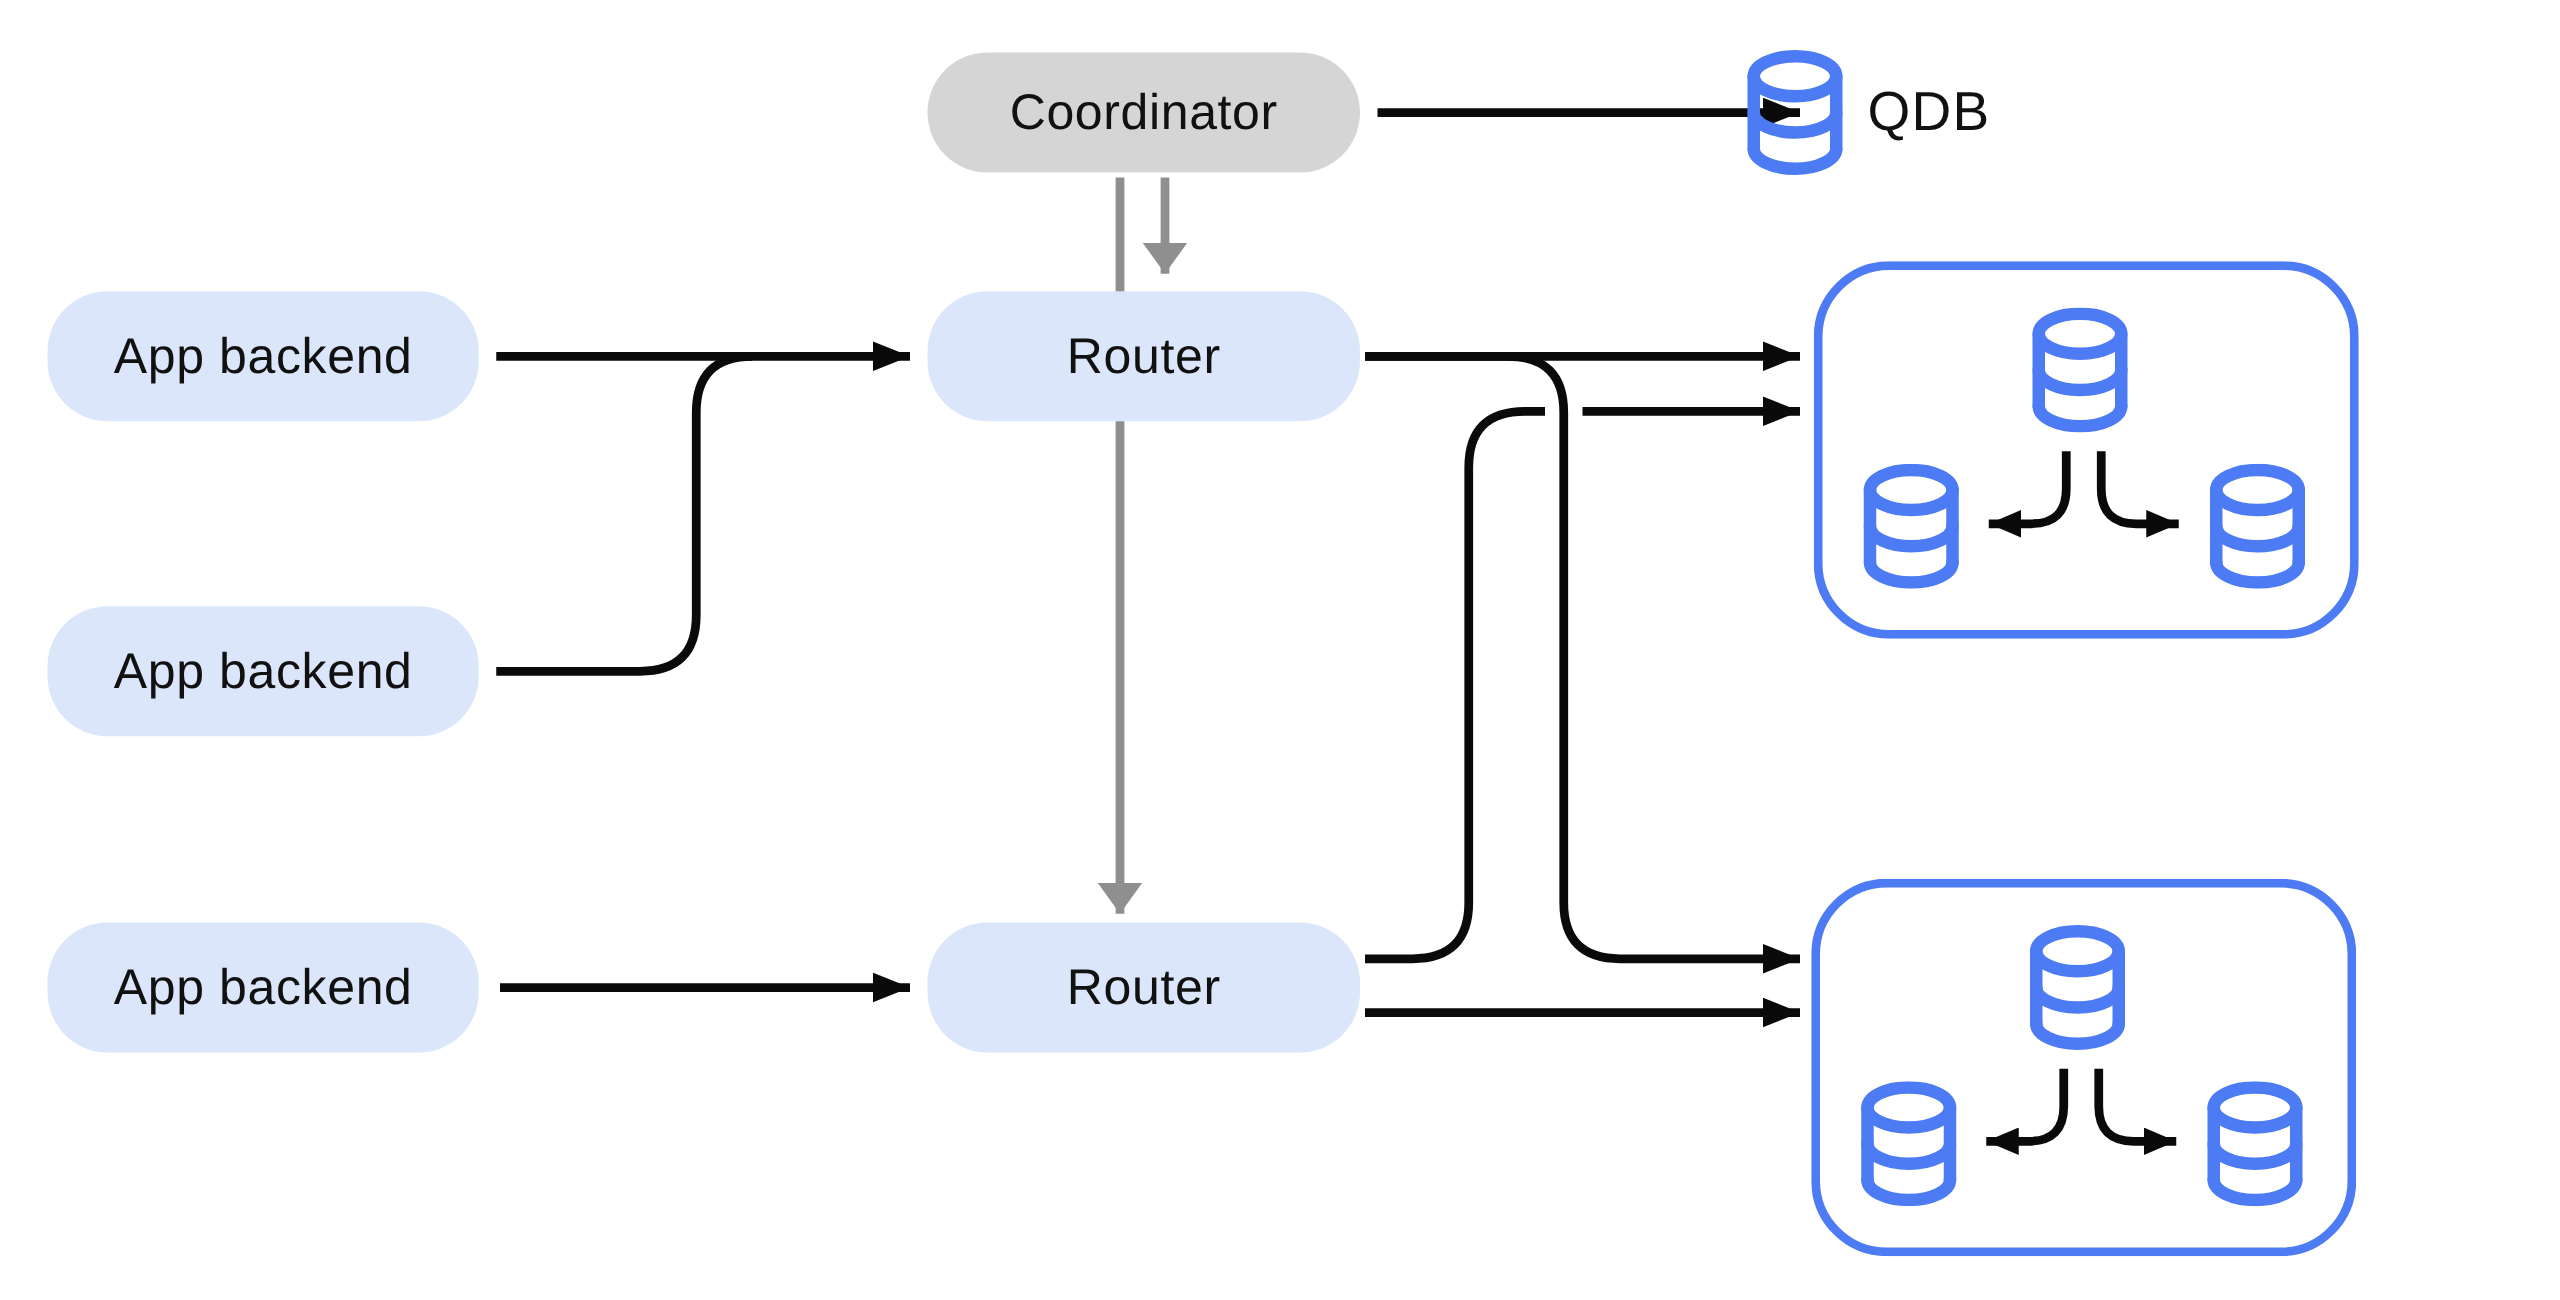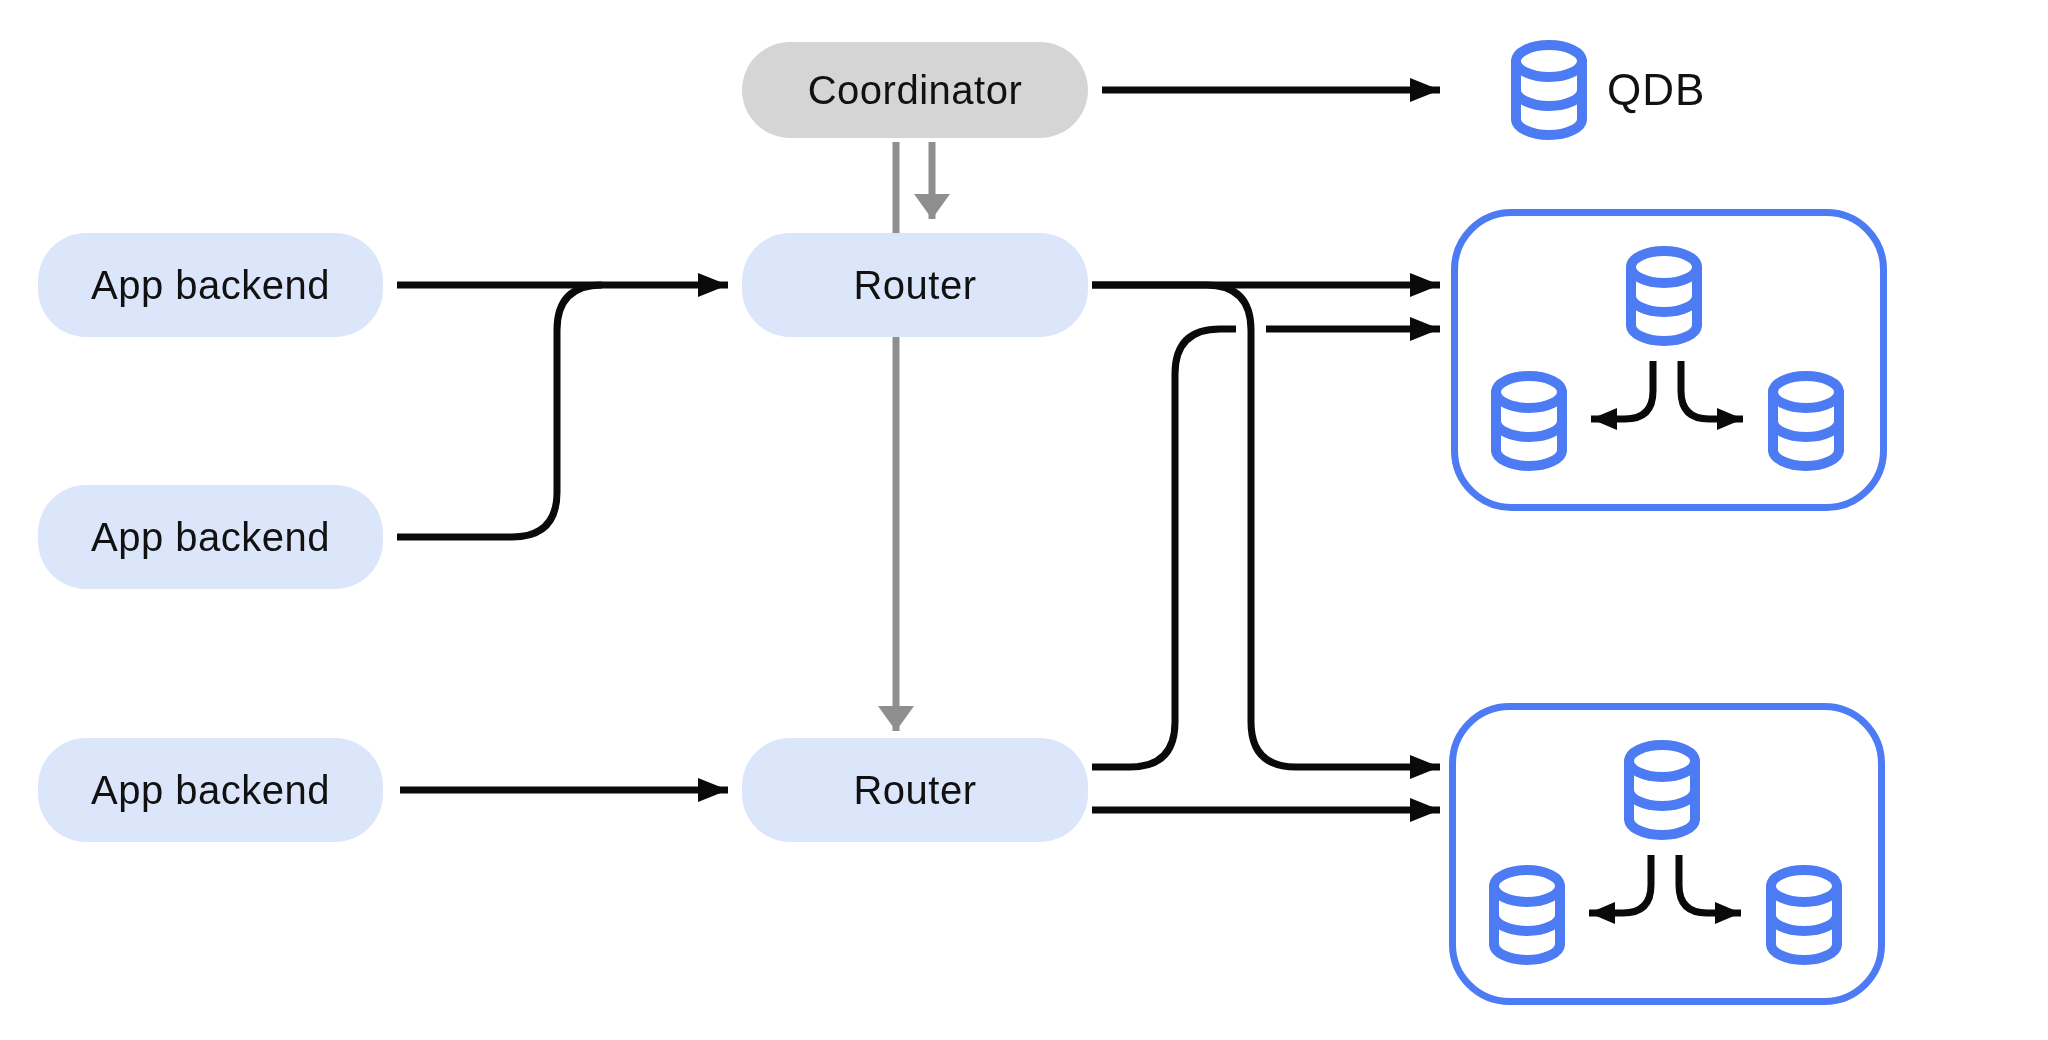--- a/index.html
+++ b/index.html
@@ -147,21 +147,21 @@
 
     <path class="edge-gray" d="M896 142 V731" marker-end="url(#arrow-gray)"></path>
 
     <path class="edge-gray" d="M932 142 V219" marker-end="url(#arrow-gray)"></path>
   </svg>
 
   <div class="pill pill-gray" style="left:742px; top:42px; width:346px; height:96px;">
     <span>Coordinator</span>
   </div>
 
-  <div class="qdb-node" style="left:1505px; top:40px; height:100px;">
+  <div class="qdb-node" style="left:1392px; top:40px; height:100px;">
     <svg width="88" height="100" viewBox="0 0 88 100" class="cyl">
       <use href="#db-cylinder" x="1" y="0" width="86" height="100"></use>
     </svg>
     <span class="qdb-label">QDB</span>
   </div>
 
   <div class="pill pill-blue" style="left:38px; top:233px; width:345px; height:104px;">
     <span>App backend</span>
   </div>
   <div class="pill pill-blue" style="left:38px; top:485px; width:345px; height:104px;">

